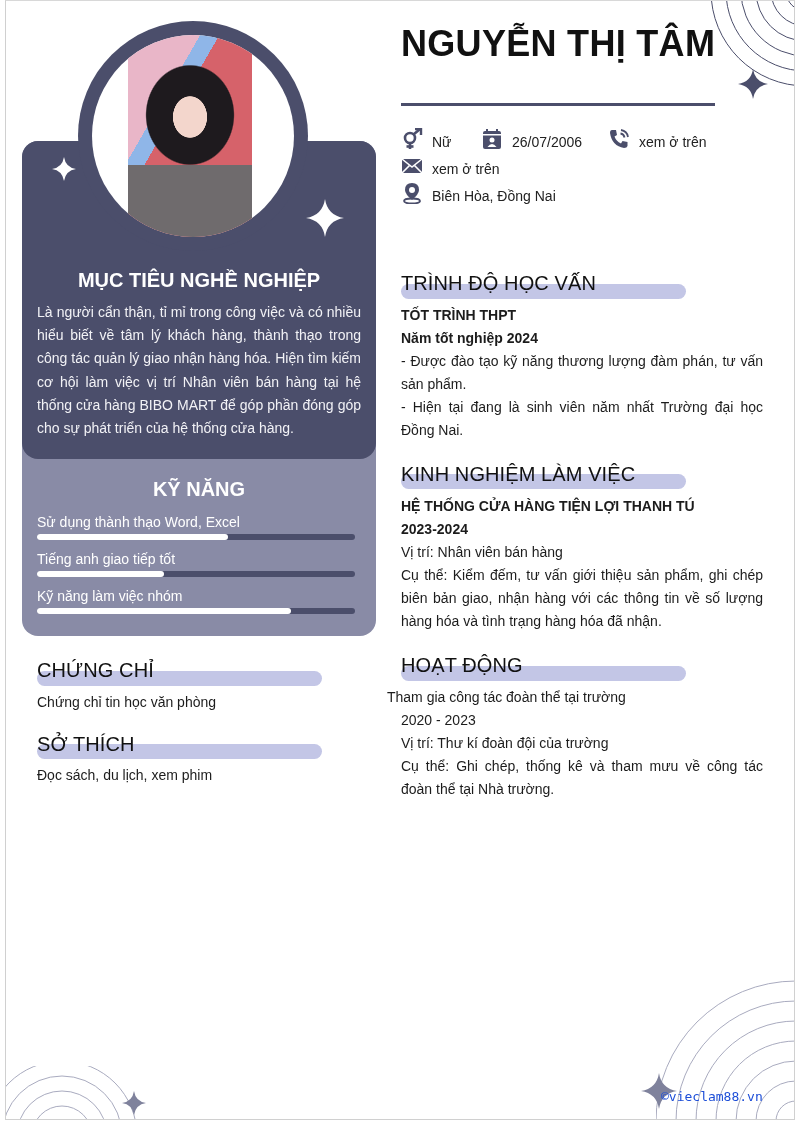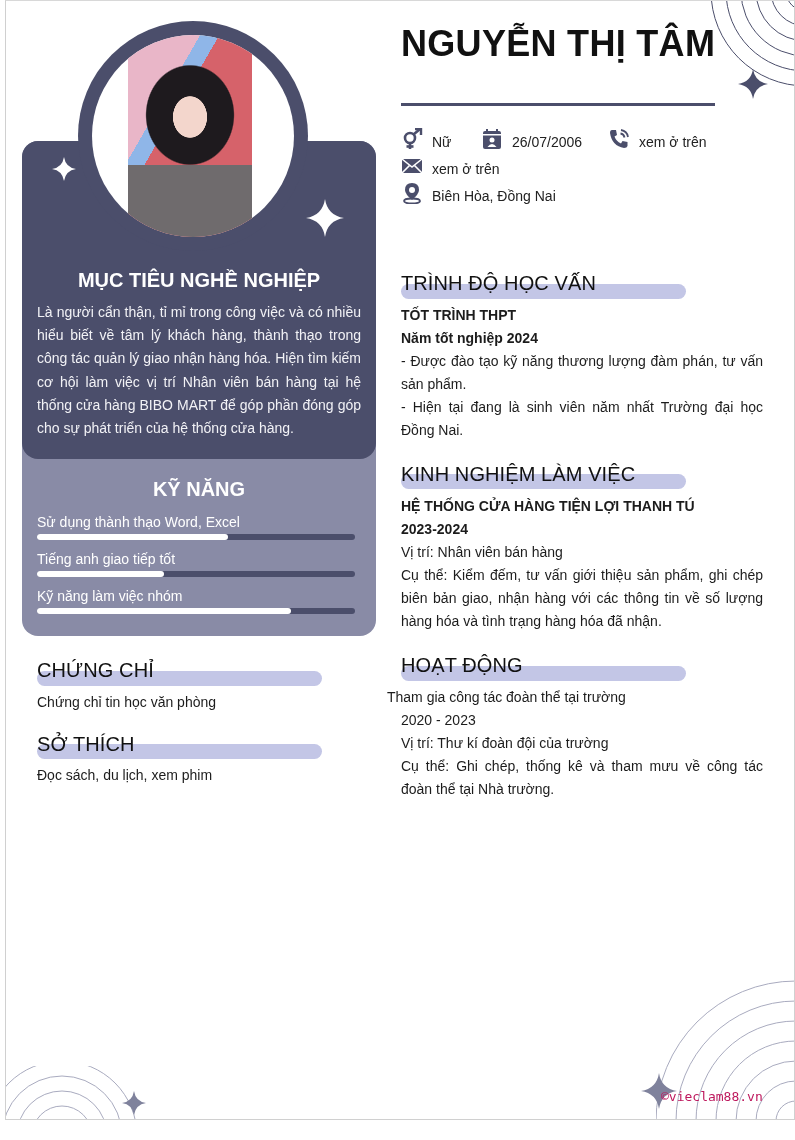--- a/index.html
+++ b/index.html
@@ -75,21 +75,21 @@
       <circle cx="140" cy="155" r="60"></circle>
       <circle cx="140" cy="155" r="80"></circle>
       <circle cx="140" cy="155" r="100"></circle>
       <circle cx="140" cy="155" r="120"></circle>
       <circle cx="140" cy="155" r="140"></circle>
     </g>
   </svg>
   <svg class="deco" style="left:635px;top:1072px;" width="36" height="36" viewBox="0 0 30 30">
     <path d="M15 0 Q17 13 30 15 Q17 17 15 30 Q13 17 0 15 Q13 13 15 0Z" fill="#7f829c"></path>
   </svg>
-  <div class="deco" style="left:655px;top:1088px;font-family:'DejaVu Sans Mono',monospace;font-size:13px;color:#be185d;">©vieclam88.vn</div>
+  <div class="deco" style="left:655px;top:1088px;font-family:'DejaVu Sans Mono',monospace;font-size:13px;color:#1d4ed8;">©vieclam88.vn</div>
 
   <svg class="deco" style="left:0px;top:1065px;" width="150" height="55" viewBox="0 0 150 55">
     <g fill="none" stroke="#a9abbf" stroke-width="1">
       <circle cx="56" cy="70" r="30"></circle>
       <circle cx="56" cy="70" r="45"></circle>
       <circle cx="56" cy="70" r="60"></circle>
       <circle cx="56" cy="70" r="75"></circle>
     </g>
   </svg>
   <svg class="deco" style="left:116px;top:1090px;" width="24" height="24" viewBox="0 0 30 30">

